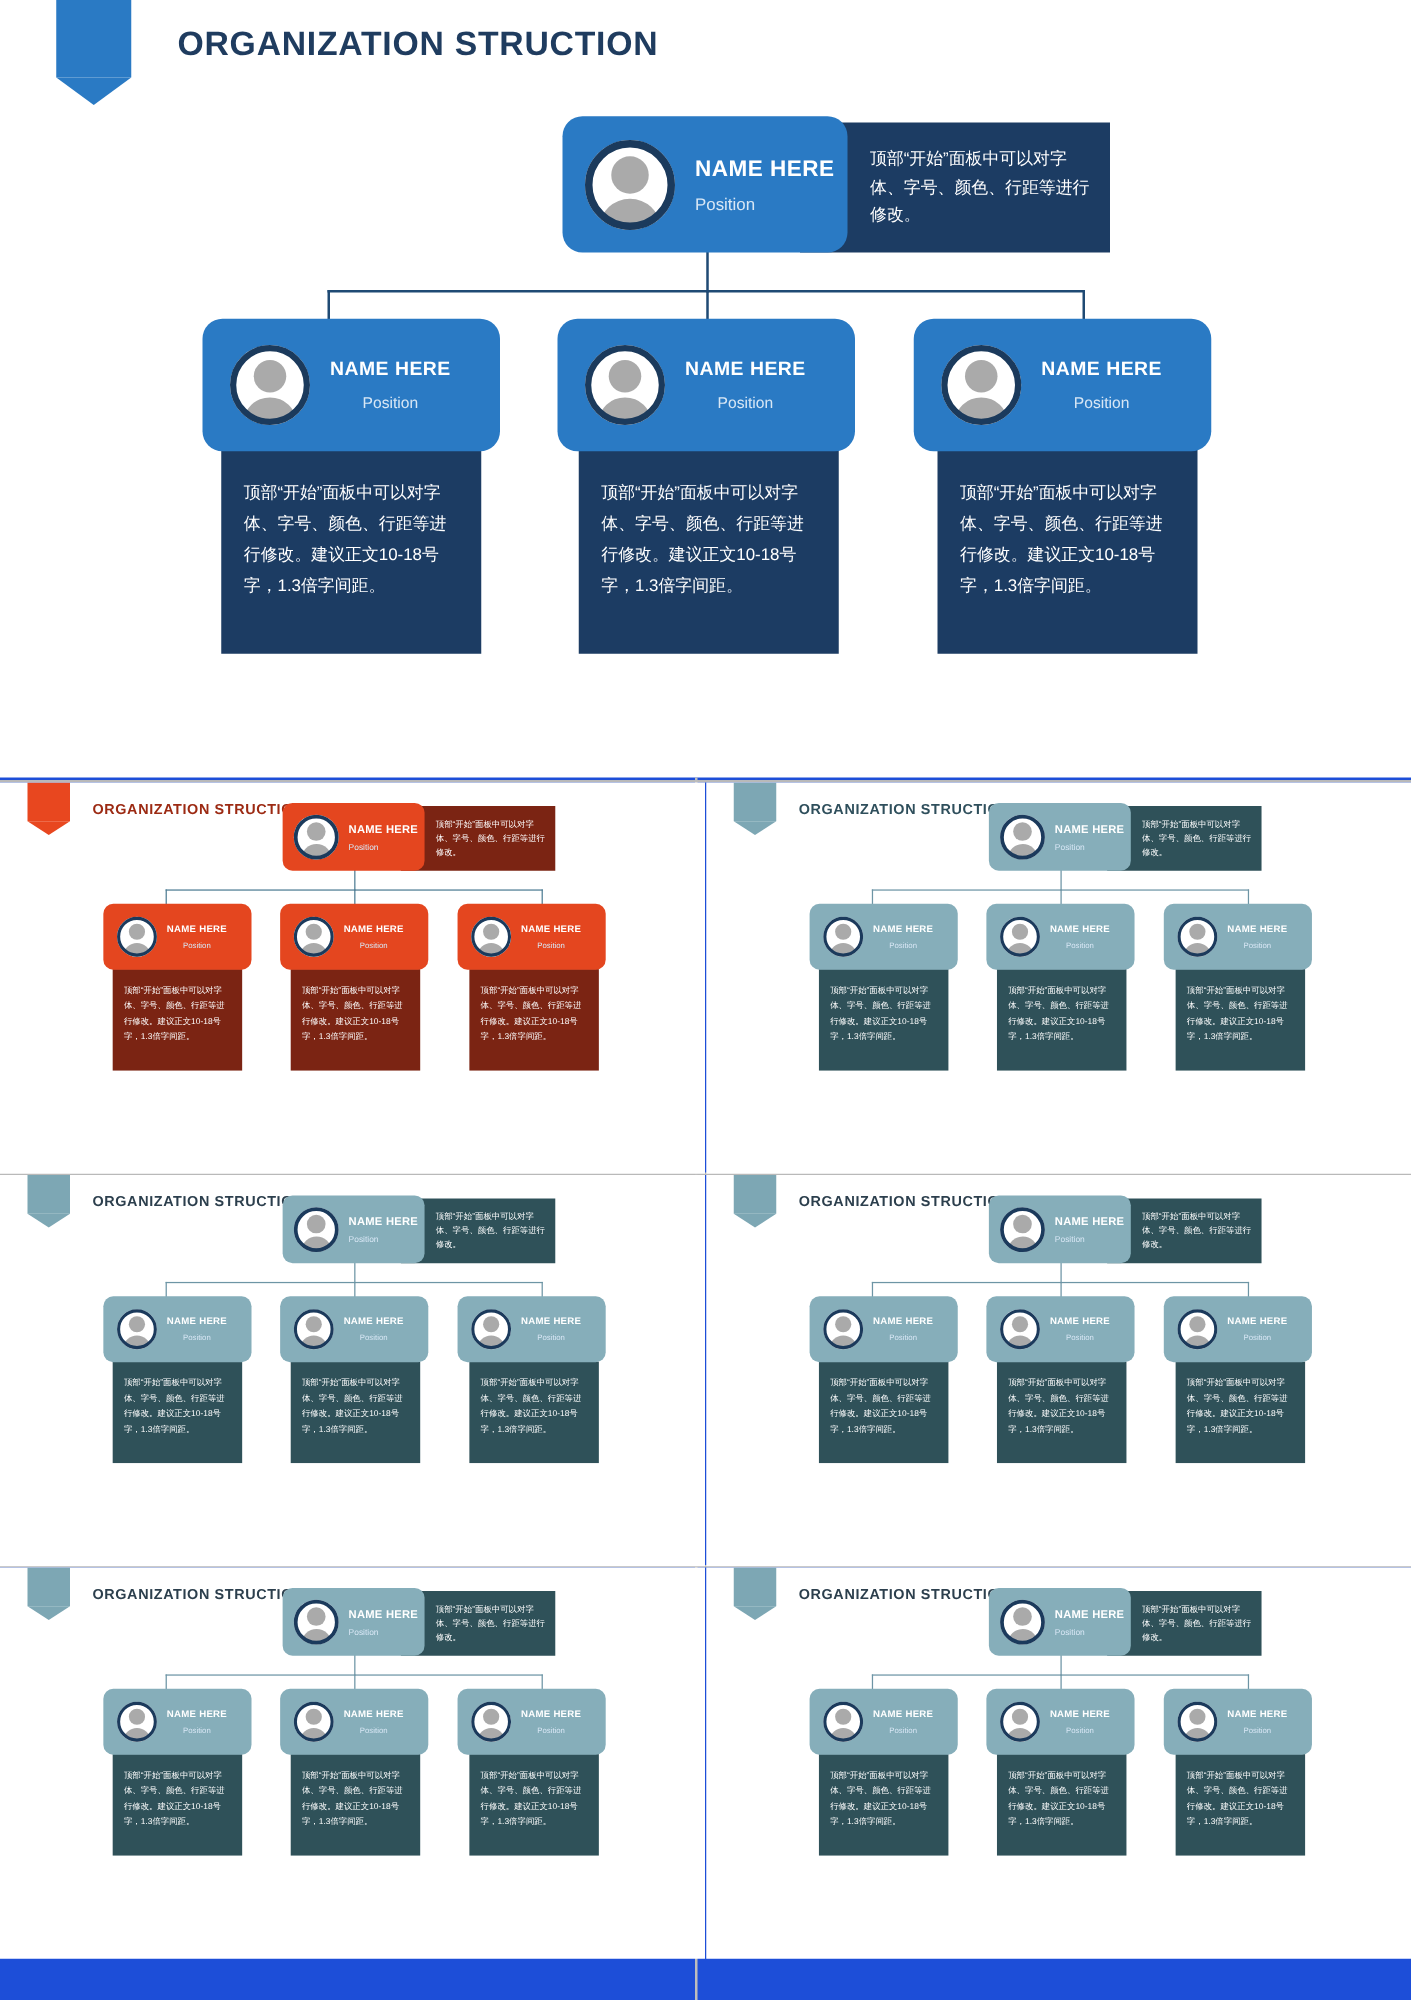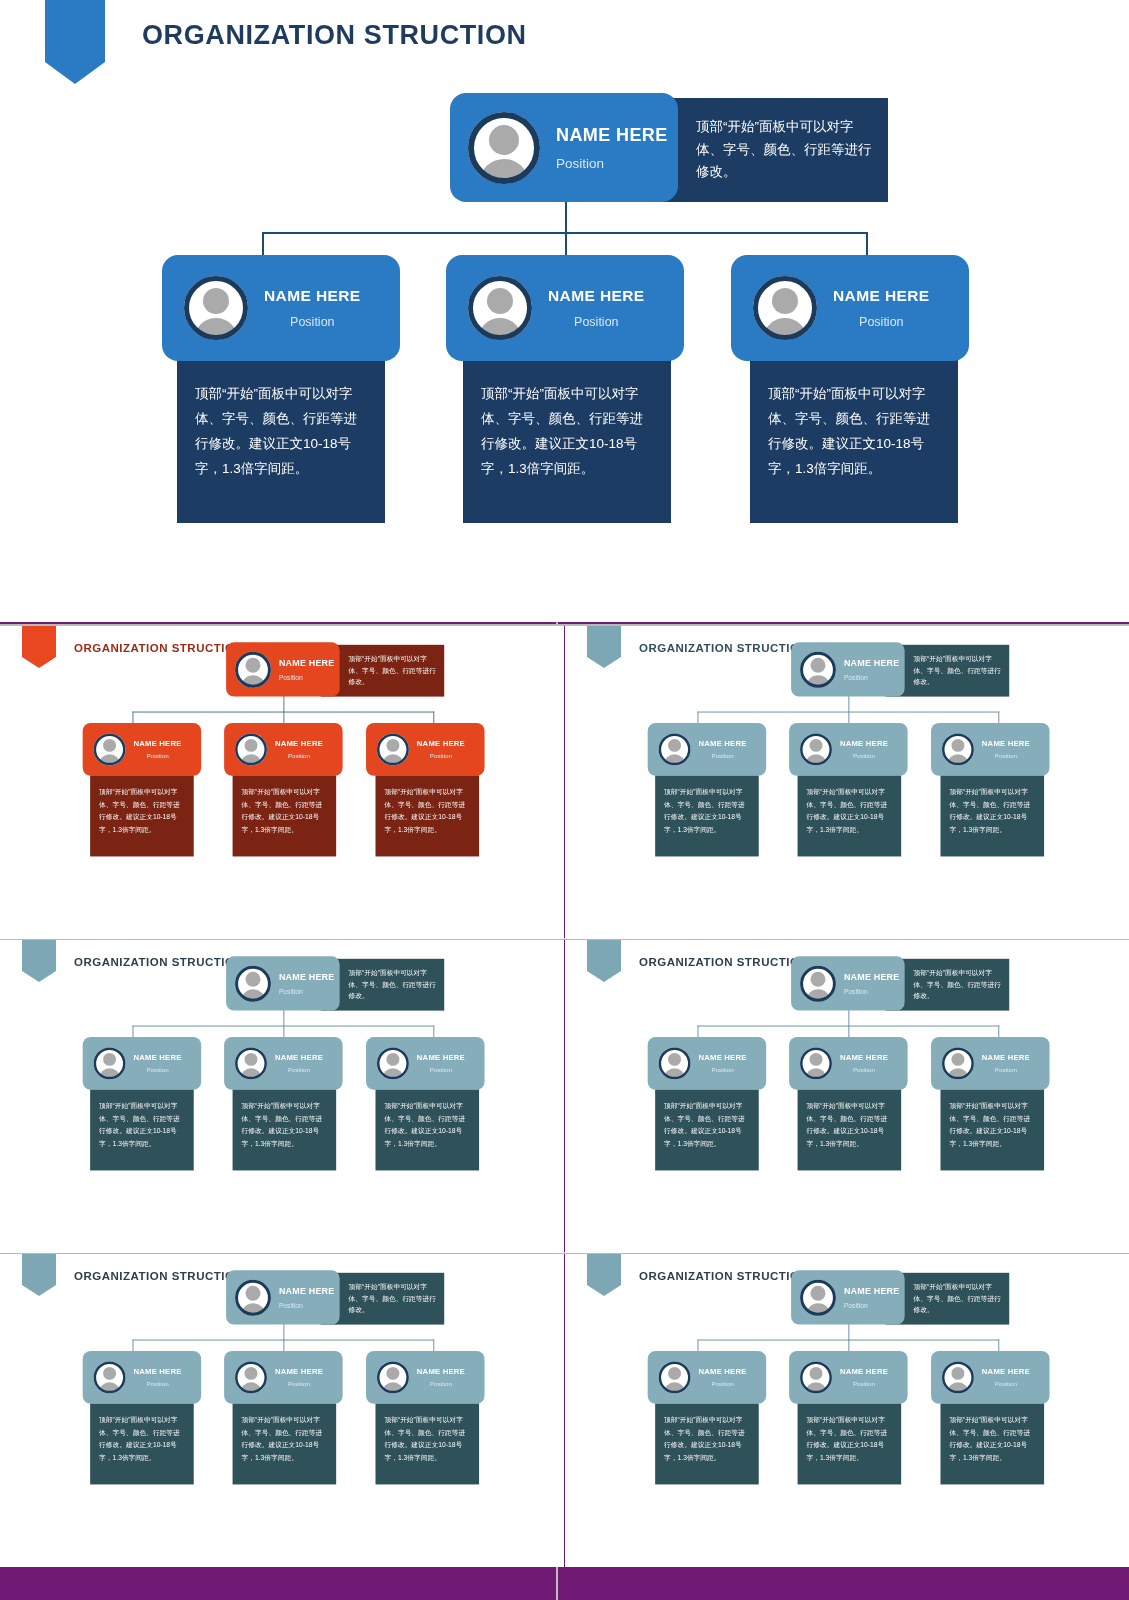--- a/index.html
+++ b/index.html
@@ -3,21 +3,21 @@
 <meta charset="utf-8">
 <style>
   * { box-sizing: border-box; margin: 0; padding: 0; }
   html, body {
     width: 1129px;
     height: 1600px;
     background: #ffffff;
     font-family: "Liberation Sans", "DejaVu Sans", sans-serif;
     overflow: hidden;
   }
-  .page { position: relative; width: 1129px; height: 1600px; background:#701a75; }
+  .page { position: relative; width: 1129px; height: 1600px; background:#1d4ed8; }
 
   
   .main-slide { position:absolute; left:0; top:0; width:1129px; height:622px; background:#fff; }
 
   .ribbon { position:absolute; width:60px; }
   .ribbon .body { width:100%; height:100%; }
   .ribbon .notch {
     width:0; height:0; border-left:30px solid transparent; border-right:30px solid transparent;
   }
 

